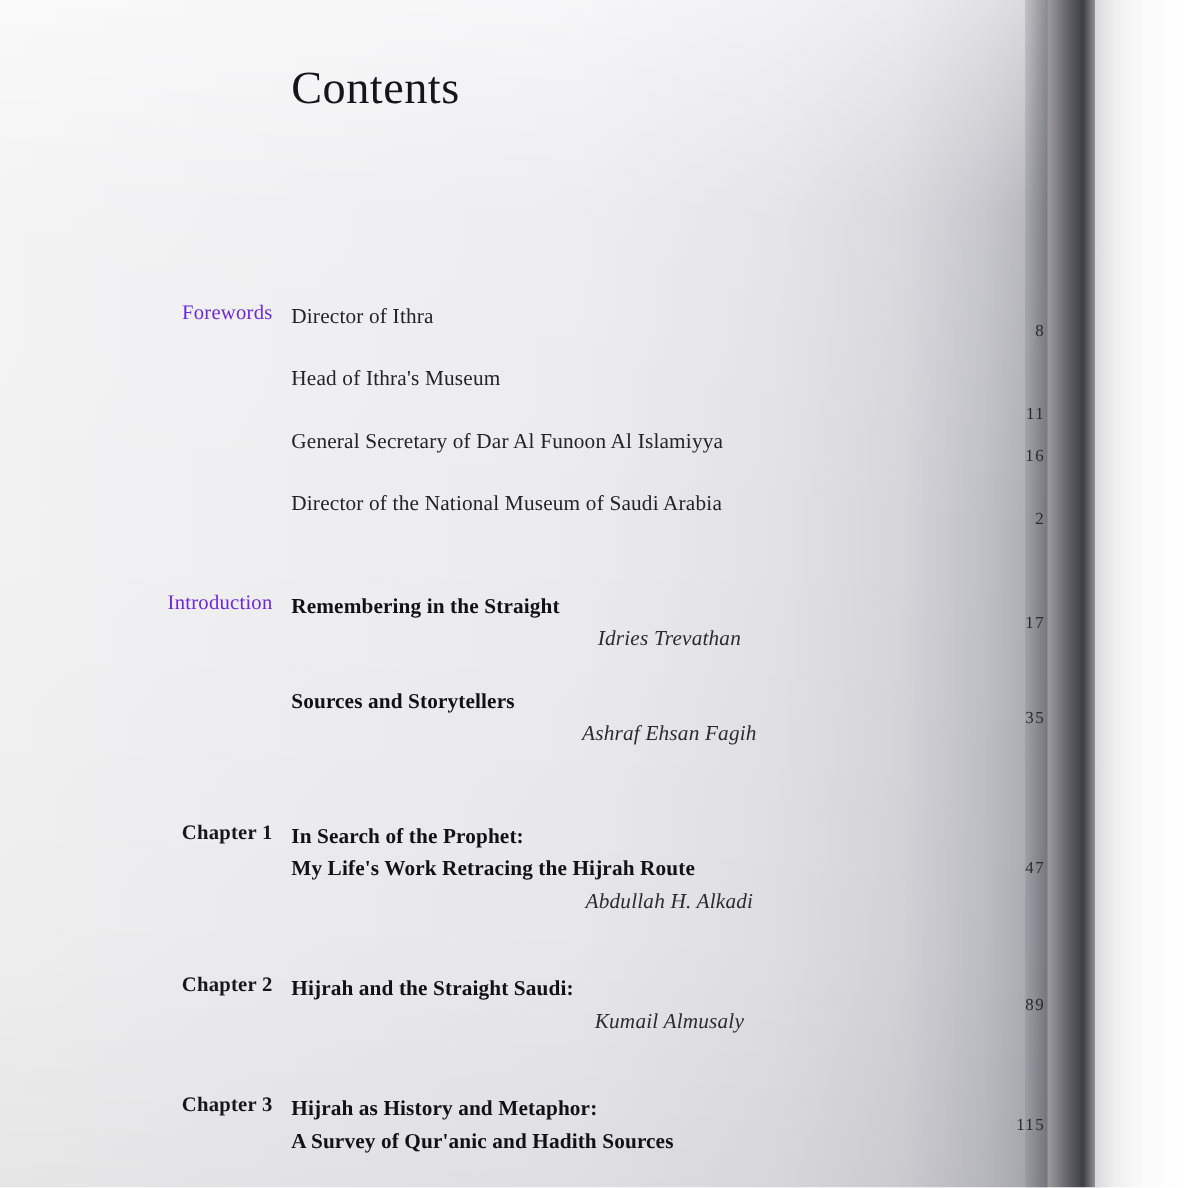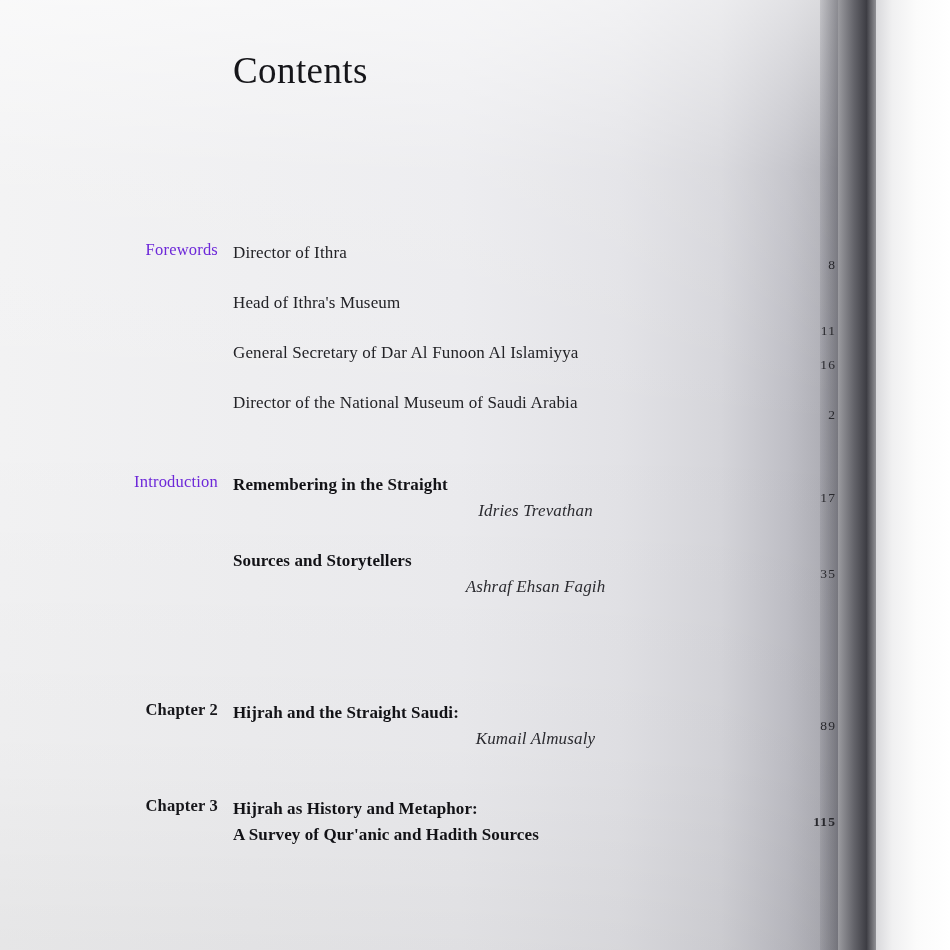--- a/index.html
+++ b/index.html
@@ -222,38 +222,49 @@
             </div>
             <div style="height: 24px;"></div>
             <div class="entry">
               <div class="line bold">Sources and Storytellers</div>
               <div class="line italic">Ashraf Ehsan Fagih</div>
               <div class="page-num" style="top: 18px;">35</div>
             </div>
           </div>
         </div>
         <div style="height: 56px;"></div>
+        <div class="toc-group">
+          <div class="group-label bold">Chapter 1</div>
+          <div class="entries">
+            <div class="entry">
+              <div class="line bold">In Search of the Prophet:</div>
+              <div class="line bold">My Life's Work Retracing the Hijrah Route</div>
+              <div class="line italic">Abdullah H. Alkadi</div>
+              <div class="page-num" style="top: 30px;">47</div>
+            </div>
+          </div>
+        </div>
         <div style="height: 44px;"></div>
         <div class="toc-group">
           <div class="group-label bold">Chapter 2</div>
           <div class="entries">
             <div class="entry">
               <div class="line bold">Hijrah and the Straight Saudi:</div>
               <div class="line italic">Kumail Almusaly</div>
               <div class="page-num" style="top: 18px;">89</div>
             </div>
           </div>
         </div>
         <div style="height: 44px;"></div>
         <div class="toc-group">
           <div class="group-label bold">Chapter 3</div>
           <div class="entries">
             <div class="entry">
               <div class="line bold">Hijrah as History and Metaphor:</div>
               <div class="line bold">A Survey of Qur'anic and Hadith Sources</div>
-              <div class="page-num" style="top: 18px; font-weight: bold;">115</div>
+              <div class="page-num" style="top: 18px;">115</div>
             </div>
           </div>
         </div>
       </div>
 
   </div>
 </div>
 
 </body></html>

